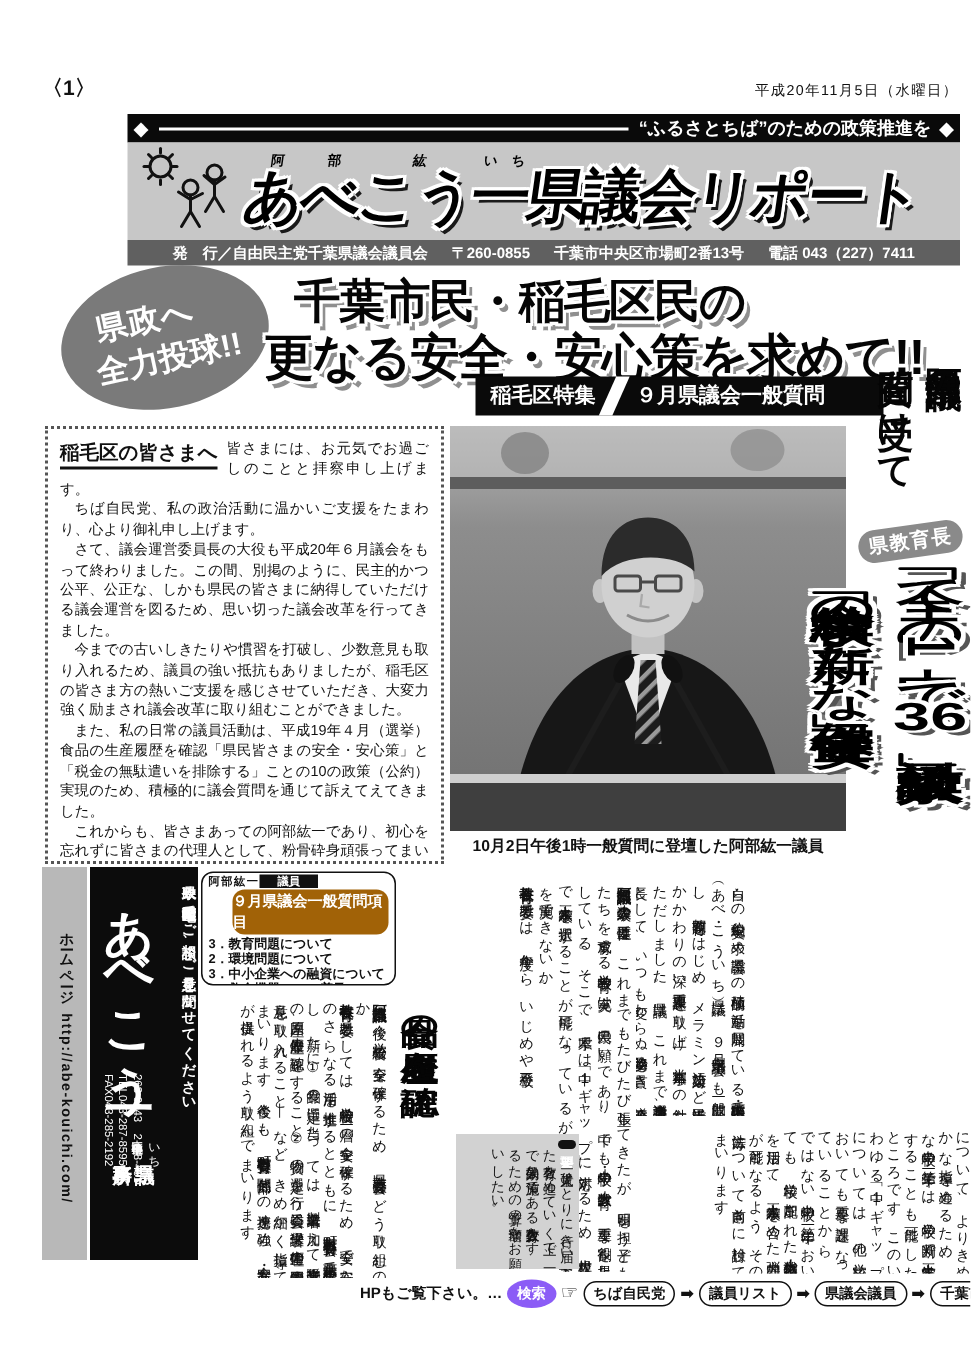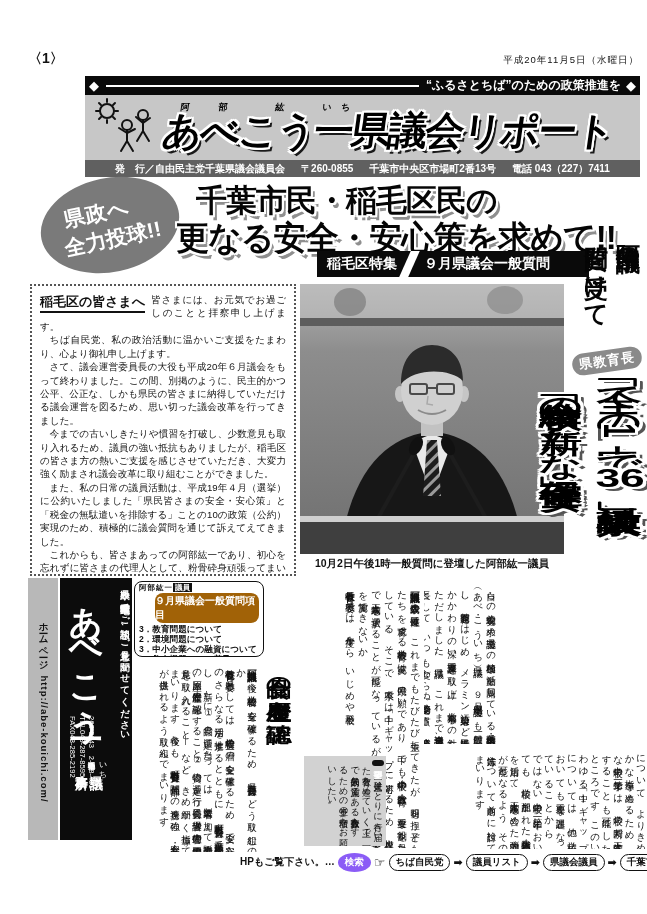--- a/index.html
+++ b/index.html
@@ -87,21 +87,21 @@
   .subhead2{left:262px;top:664px;font-size:24px;font-weight:900;letter-spacing:0;
             transform:scale(1.05,0.82);transform-origin:0 0;color:#050505;}
   .req-box{left:304px;top:756px;width:82px;height:90px;background:#d2d2d2;box-sizing:border-box;
            padding:4px 3px;font-size:9px;line-height:11.5px;overflow:hidden;}
   .req-label{background:#111;color:#fff;border-radius:7px;padding:3px 1px;font-weight:900;}
 
   
   .items-box{left:134px;top:581px;width:130px;height:76px;border:1.5px solid #111;
              border-radius:8px;background:#fff;box-sizing:border-box;padding:1px 4px 0 4px;overflow:hidden;}
   .items-owner{font-size:7.5px;font-weight:900;letter-spacing:1px;}
-  .items-owner .sfx{background:#111;color:#fff;padding:0 2px;letter-spacing:0;}
+  .items-owner .sfx{background:#111;color:#fff;padding:0 12px;letter-spacing:0;}
   .items-title{display:block;background:#a16207;color:#fff;border-radius:8px;font-size:10px;
                font-weight:900;text-align:left;padding:1px 0;margin:0 0 1px 16px;}
   .qi{font-size:8.6px;line-height:10px;font-weight:700;white-space:nowrap;}
 
   
   .office-banner{left:60px;top:578px;width:72px;height:262px;background:#0c0c0c;color:#fff;}
   .office-note{position:absolute;right:1px;top:5px;font-size:9.5px;font-weight:700;letter-spacing:.5px;}
   .office-logo{position:absolute;left:3px;top:5px;font-size:33px;font-weight:900;letter-spacing:-3px;}
   .office-ruby{position:absolute;left:36px;top:178px;font-size:8px;}
   .office-labels{position:absolute;left:14px;top:188px;font-size:13px;font-weight:900;line-height:15px;}
@@ -184,21 +184,21 @@
     <span class="sec-div"></span>
     <span class="sr">９月県議会一般質問</span>
   </div>
 
   <div class="abs letter">
     <span class="letter-salutation">稲毛区の皆さまへ</span>
     <p class="first">皆さまには、お元気でお過ごしのことと拝察申し上げます。</p>
     <p>ちば自民党、私の政治活動に温かいご支援をたまわり、心より御礼申し上げます。</p>
     <p>さて、議会運営委員長の大役も平成20年６月議会をもって終わりました。この間、別掲のように、民主的かつ公平、公正な、しかも県民の皆さまに納得していただける議会運営を図るため、思い切った議会改革を行ってきました。</p>
     <p>今までの古いしきたりや慣習を打破し、少数意見も取り入れるため、議員の強い抵抗もありましたが、稲毛区の皆さま方の熱いご支援を感じさせていただき、大変力強く励まされ議会改革に取り組むことができました。</p>
-    <p>また、私の日常の議員活動は、平成19年４月（選挙）に公約いたしました「県民皆さまの安全・安心策」と「税金の無駄遣いを排除する」ことの10の政策（公約）実現のため、積極的に議会質問を通じて訴えてえてきました。</p>
+    <p>また、私の日常の議員活動は、平成19年４月（選挙）食品の生産履歴を確認「県民皆さまの安全・安心策」と「税金の無駄遣いを排除する」ことの10の政策（公約）実現のため、積極的に議会質問を通じて訴えてえてきました。</p>
     <p>これからも、皆さまあっての阿部紘一であり、初心を忘れずに皆さまの代理人として、粉骨砕身頑張ってまいりますことをお誓い申し上げます。また、市政、県政のご相談をどなた様からでもお受けさせていただきますので、何なりとご相談におこし下さい。</p>
 
   </div>
 
   <div class="abs photo">
     <svg width="264" height="270" viewBox="0 0 264 270">
       <defs>
         <linearGradient id="bgGrad" x1="0" y1="0" x2="0" y2="1">
           <stop offset="0" stop-color="#b3b3b3"></stop>
             <stop offset="0.25" stop-color="#8d8d8d"></stop>

